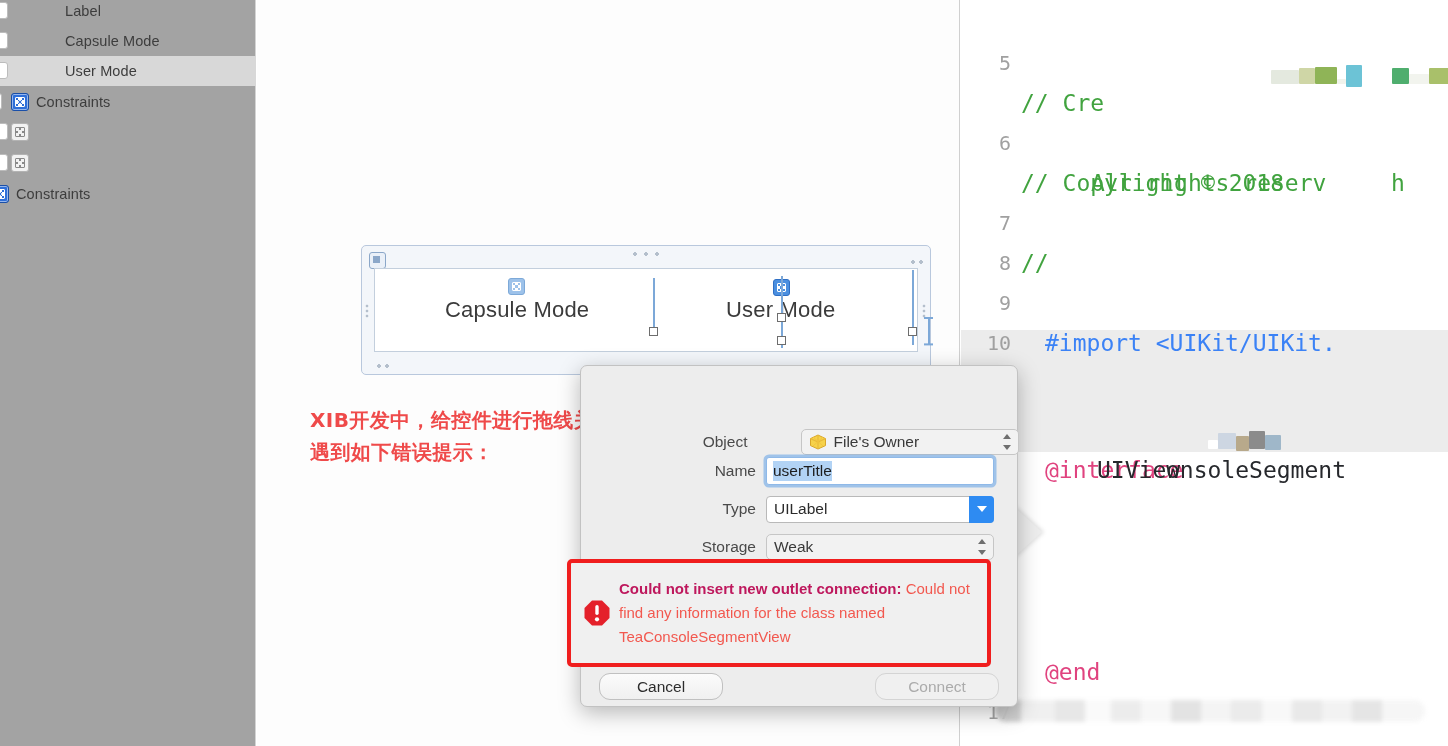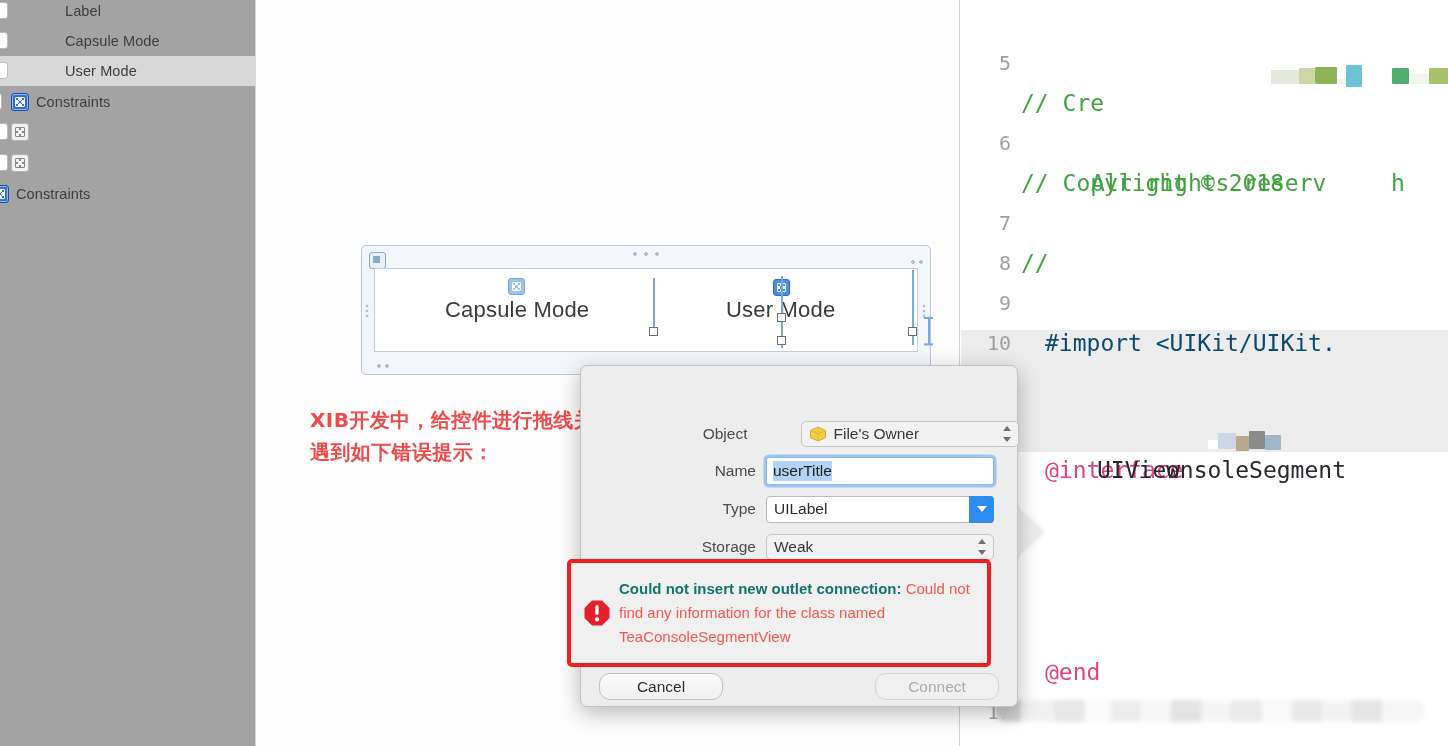--- a/index.html
+++ b/index.html
@@ -155,21 +155,21 @@
     font-family:"DejaVu Sans Mono","Liberation Mono",monospace;
     font-size:23px;line-height:40px;white-space:pre;
   }
   .gutter{
     position:absolute;left:0;width:50px;text-align:right;
     color:#a0a0a0;font-size:20px;
     font-family:"DejaVu Sans Mono","Liberation Mono",monospace;
   }
   .ctext{position:absolute;left:60px;}
   .c-comment{color:#41a33f;}
-  .c-pre{color:#0c4a6e;}
+  .c-pre{color:#3b82f6;}
   .c-key{color:#e0437f;}
   .c-plain{color:#26282c;}
   .hl-row{position:absolute;left:0;width:487px;background:#ececec;}
   .mosaic{display:inline-block;vertical-align:-3px;border-radius:1px;}
 
   
   #popover{
     position:absolute;left:580px;top:365px;width:438px;height:342px;
     background:#ededed;
     border:1px solid #c2c2c2;
@@ -248,21 +248,21 @@
     display:flex;align-items:center;
   }
   #err-icon{
     flex:0 0 28px;width:28px;height:28px;margin-left:12px;margin-right:8px;
     position:relative;
   }
   #err-text{
     font-size:15px;line-height:24px;color:#f2584f;
     padding-right:14px;font-family:"Liberation Sans",sans-serif;
   }
-  #err-text b{color:#0f766e;font-weight:700;}
+  #err-text b{color:#be185d;font-weight:700;}
   
   .btn{
     position:absolute;height:27px;
     border:1px solid #c0c0c0;border-radius:11px;
     background:linear-gradient(#fbfbfb,#f0f0f0);
     font-size:15.5px;color:#2d2d2d;
     display:flex;align-items:center;justify-content:center;
     box-sizing:border-box;
   }
   .btn.disabled{color:#ababab;background:#f0f0f0;border-color:#d4d4d4;}
@@ -444,21 +444,21 @@
       <span class="gutter">17</span>
     </div>
   </div>
 
   <div id="blur-bar"></div>
 
   <div id="popover-tail"></div>
   <div id="popover">
 
 
-    <div class="form-row" style="top:49px;gap:44px;">
+    <div class="form-row" style="top:57px;gap:44px;">
       <div class="form-label">Object</div>
       <div class="popup-select">
         <span class="owner-cube">
           <svg viewBox="0 0 18 16" width="18" height="16">
             <polygon points="9,1 16.5,4.6 16.5,11.6 9,15 1.5,11.6 1.5,4.6" fill="#f6d24a" stroke="#d9a62b" stroke-width="1"></polygon>
             <path d="M9 1 L9 8 M9 8 L16.5 4.6 M9 8 L1.5 4.6 M9 8 L9 15" stroke="#e8b93a" stroke-width="1.2" fill="none"></path>
             <path d="M4 3 L14 12 M14 3 L4 12" stroke="#f3c53d" stroke-width="1" fill="none"></path>
           </svg>
         </span>
         <span class="val">File's Owner</span>

